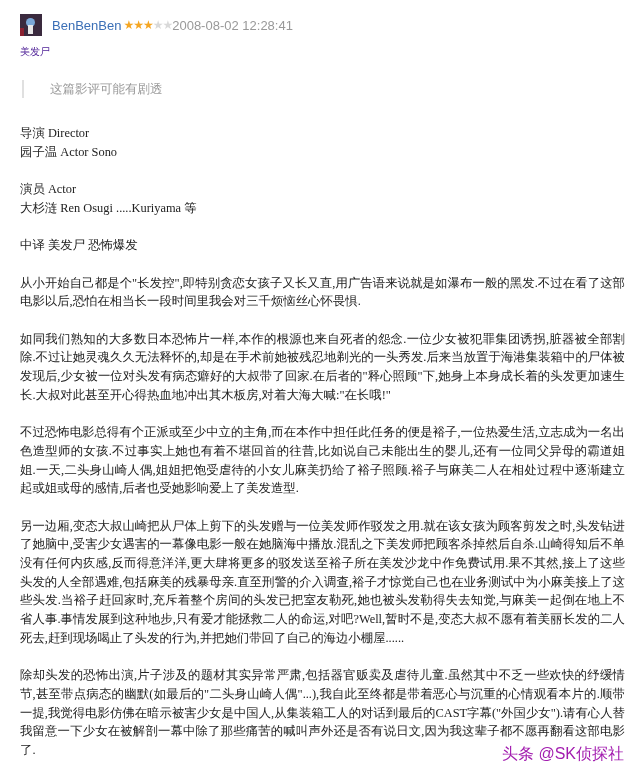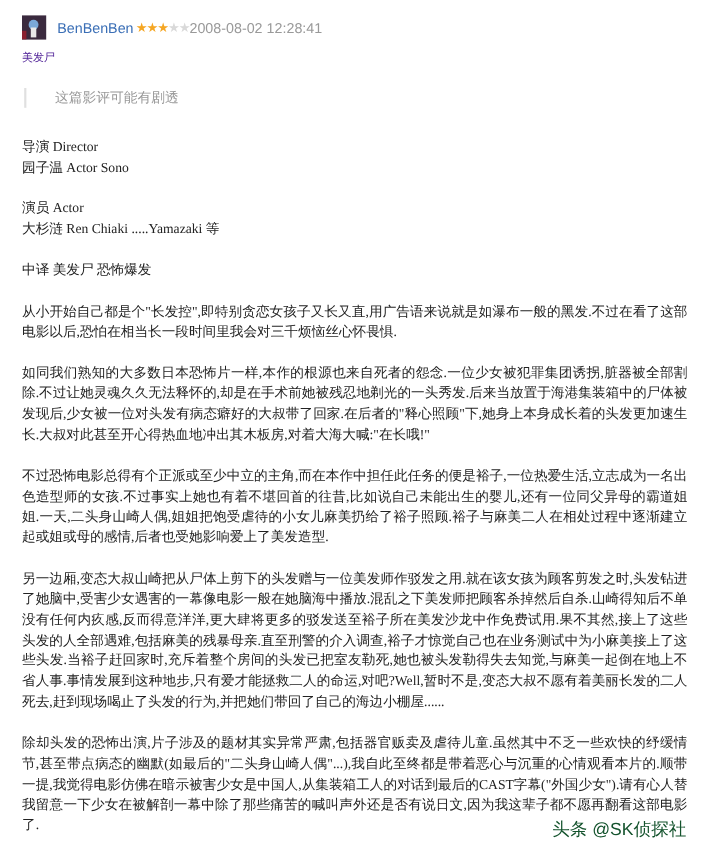--- a/index.html
+++ b/index.html
@@ -34,21 +34,21 @@
       color: #999999; font-size: 12.5px; line-height: 18px;
     }
     .content {
       position: absolute; left: 20px; top: 124px; width: 605px;
       font-size: 12.4px; line-height: 18.7px; color: #222222;
     }
     .content p { margin: 0 0 18.7px 0; text-align: justify; font-family: Liberation Serif, serif; }
     .content .line { display: block; }
     .watermark {
       position: absolute; right: 14px; bottom: 10px;
-      font-size: 16px; color: #14532d; background: rgba(255,255,255,0.85);
+      font-size: 16px; color: #a21caf; background: rgba(255,255,255,0.85);
       padding: 0 2px;
     }
   </style>
 </head>
 <body>
 
 <div class="header">
   <div class="avatar">
     <div class="fig1"></div>
     <div class="fig2"></div>
@@ -65,21 +65,21 @@
 
 <div class="spoiler">这篇影评可能有剧透</div>
 
 <div class="content">
   <p>
     <span class="line">导演 Director</span>
     <span class="line">园子温 Actor Sono</span>
   </p>
   <p>
     <span class="line">演员 Actor</span>
-    <span class="line">大杉涟 Ren Chiaki .....Yamazaki 等</span>
+    <span class="line">大杉涟 Ren Osugi .....Kuriyama 等</span>
   </p>
   <p>中译 美发尸 恐怖爆发</p>
   <p>从小开始自己都是个"长发控",即特别贪恋女孩子又长又直,用广告语来说就是如瀑布一般的黑发.不过在看了这部电影以后,恐怕在相当长一段时间里我会对三千烦恼丝心怀畏惧.</p>
   <p>如同我们熟知的大多数日本恐怖片一样,本作的根源也来自死者的怨念.一位少女被犯罪集团诱拐,脏器被全部割除.不过让她灵魂久久无法释怀的,却是在手术前她被残忍地剃光的一头秀发.后来当放置于海港集装箱中的尸体被发现后,少女被一位对头发有病态癖好的大叔带了回家.在后者的"释心照顾"下,她身上本身成长着的头发更加速生长.大叔对此甚至开心得热血地冲出其木板房,对着大海大喊:"在长哦!"</p>
   <p>不过恐怖电影总得有个正派或至少中立的主角,而在本作中担任此任务的便是裕子,一位热爱生活,立志成为一名出色造型师的女孩.不过事实上她也有着不堪回首的往昔,比如说自己未能出生的婴儿,还有一位同父异母的霸道姐姐.一天,二头身山崎人偶,姐姐把饱受虐待的小女儿麻美扔给了裕子照顾.裕子与麻美二人在相处过程中逐渐建立起或姐或母的感情,后者也受她影响爱上了美发造型.</p>
   <p>另一边厢,变态大叔山崎把从尸体上剪下的头发赠与一位美发师作驳发之用.就在该女孩为顾客剪发之时,头发钻进了她脑中,受害少女遇害的一幕像电影一般在她脑海中播放.混乱之下美发师把顾客杀掉然后自杀.山崎得知后不单没有任何内疚感,反而得意洋洋,更大肆将更多的驳发送至裕子所在美发沙龙中作免费试用.果不其然,接上了这些头发的人全部遇难,包括麻美的残暴母亲.直至刑警的介入调查,裕子才惊觉自己也在业务测试中为小麻美接上了这些头发.当裕子赶回家时,充斥着整个房间的头发已把室友勒死,她也被头发勒得失去知觉,与麻美一起倒在地上不省人事.事情发展到这种地步,只有爱才能拯救二人的命运,对吧?Well,暂时不是,变态大叔不愿有着美丽长发的二人死去,赶到现场喝止了头发的行为,并把她们带回了自己的海边小棚屋......</p>
   <p>除却头发的恐怖出演,片子涉及的题材其实异常严肃,包括器官贩卖及虐待儿童.虽然其中不乏一些欢快的纾缓情节,甚至带点病态的幽默(如最后的"二头身山崎人偶"...),我自此至终都是带着恶心与沉重的心情观看本片的.顺带一提,我觉得电影仿佛在暗示被害少女是中国人,从集装箱工人的对话到最后的CAST字幕("外国少女").请有心人替我留意一下少女在被解剖一幕中除了那些痛苦的喊叫声外还是否有说日文,因为我这辈子都不愿再翻看这部电影了.</p>
 </div>
 
 <div class="watermark">头条 @SK侦探社</div>

